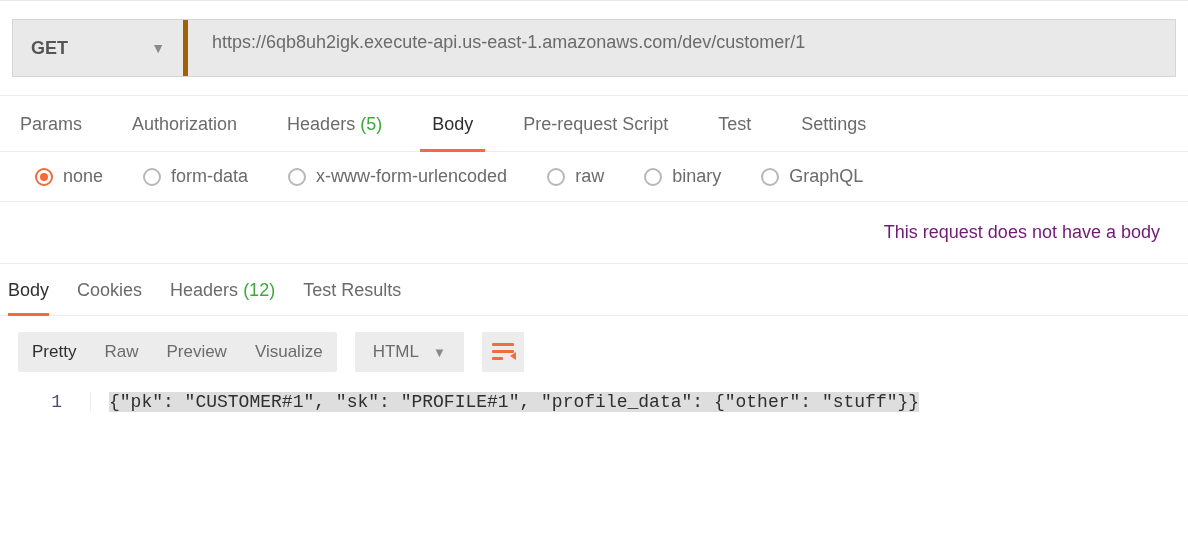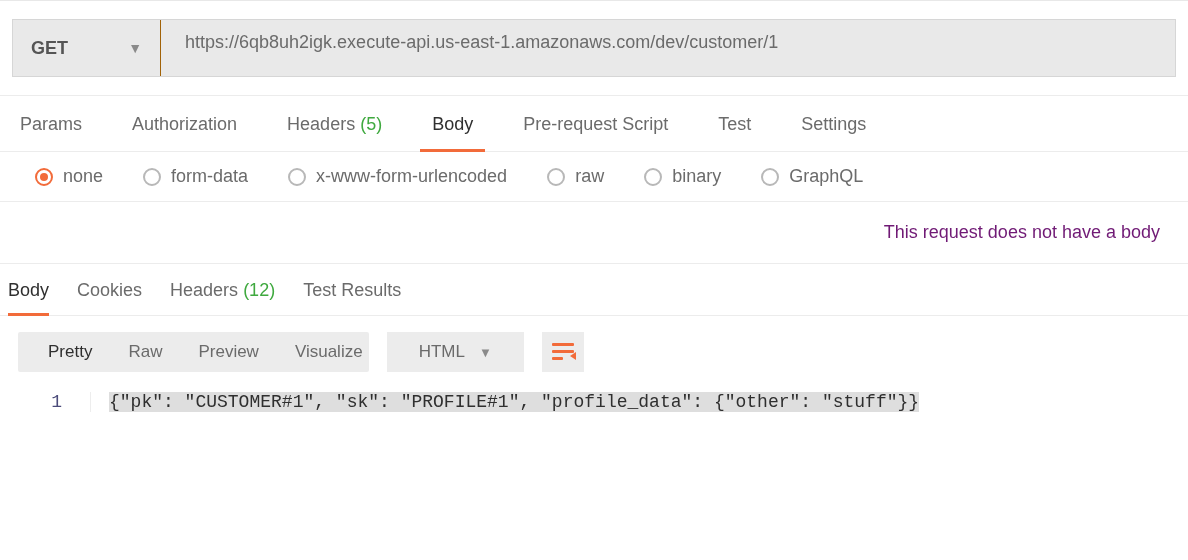--- a/index.html
+++ b/index.html
@@ -16,26 +16,26 @@
   .url-row {
     padding: 18px 12px 18px 12px;
     background:#fff;
   }
   .url-bar {
     display: flex;
     border: 1px solid #d6d6d6;
     background: #e9e9e9;
   }
   .method-select {
-    width: 148px;
+    width: 175px;
     display: flex;
     align-items: center;
     justify-content: space-between;
     padding: 0 18px;
-    border-right: 1px solid #a16207;
+    border-right: 5px solid #a16207;
     font-weight: 700;
     color: #555;
     height: 56px;
     cursor: pointer;
   }
   .method-select .chevron {
     font-size: 14px;
     color: #8a8a8a;
   }
   .url-input {
@@ -153,35 +153,34 @@
     gap: 18px;
     padding: 16px 18px;
     background:#fff;
   }
   .seg-group {
     display: flex;
     background: #ececec;
     border-radius: 2px;
   }
   .seg-btn {
-    padding: 10px 6px;
+    padding: 10px 14px;
     color: #6b6b6b;
     cursor: pointer;
     font-size: 17px;
-    margin-left: 24px;
   }
   .seg-btn.selected {
     color: #2f2f2f;
   }
   .format-select {
     display: flex;
     align-items: center;
     gap: 14px;
     background: #ececec;
-    padding: 10px 32px;
+    padding: 10px 18px;
     color: #6b6b6b;
     cursor: pointer;
     font-size: 17px;
   }
   .wrap-btn {
     width: 42px; height: 40px;
     background: #ececec;
     display: flex;
     align-items: center;
     justify-content: center;

